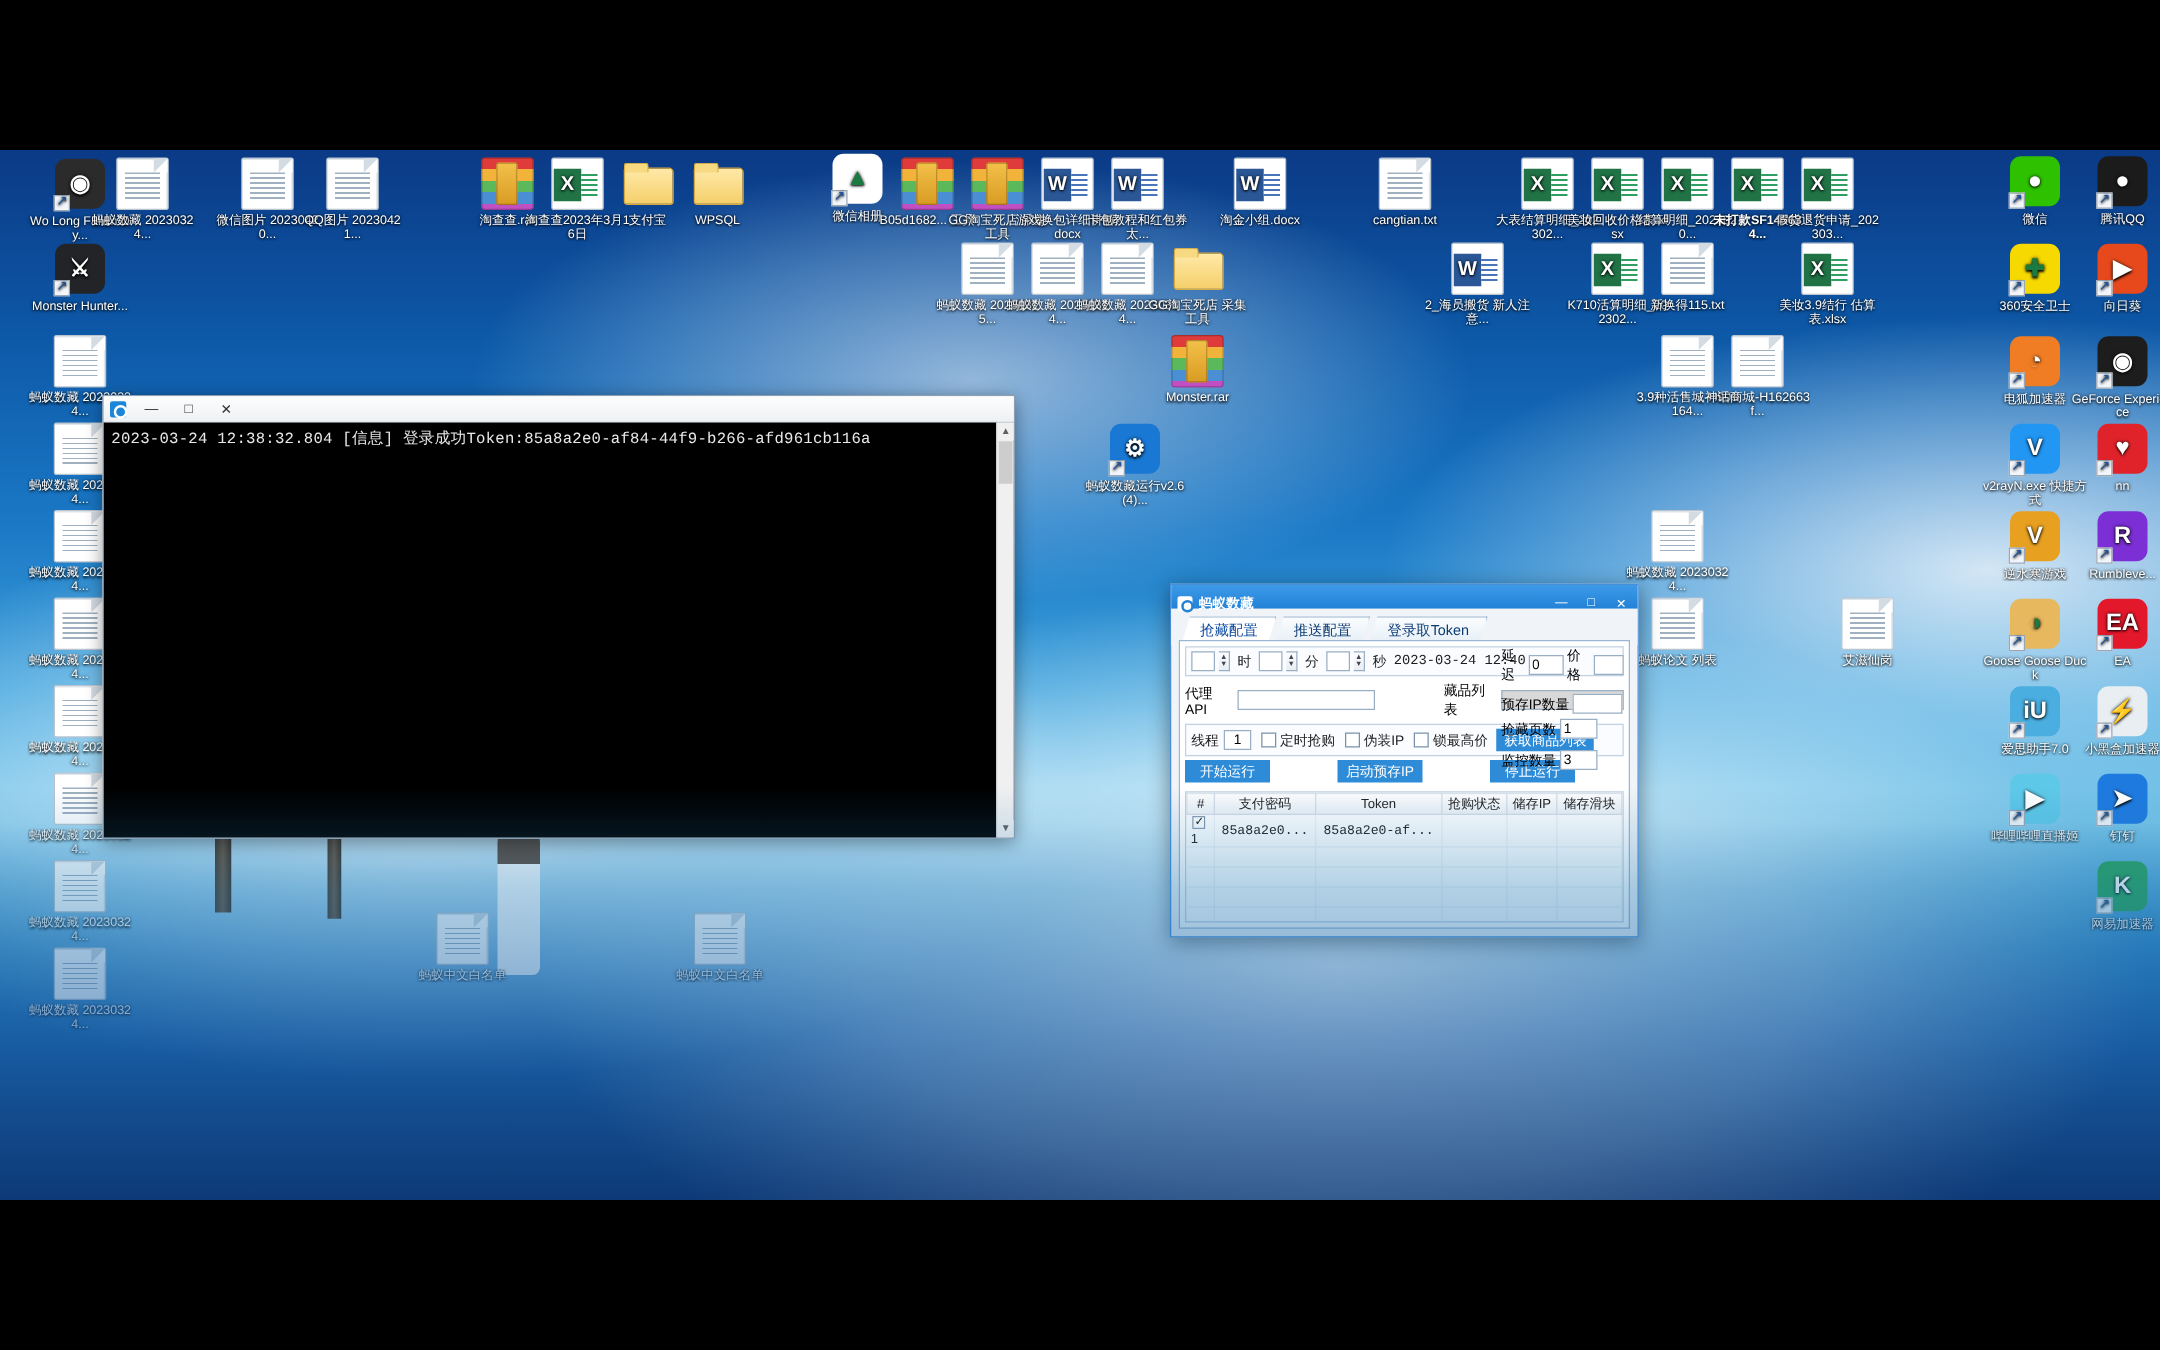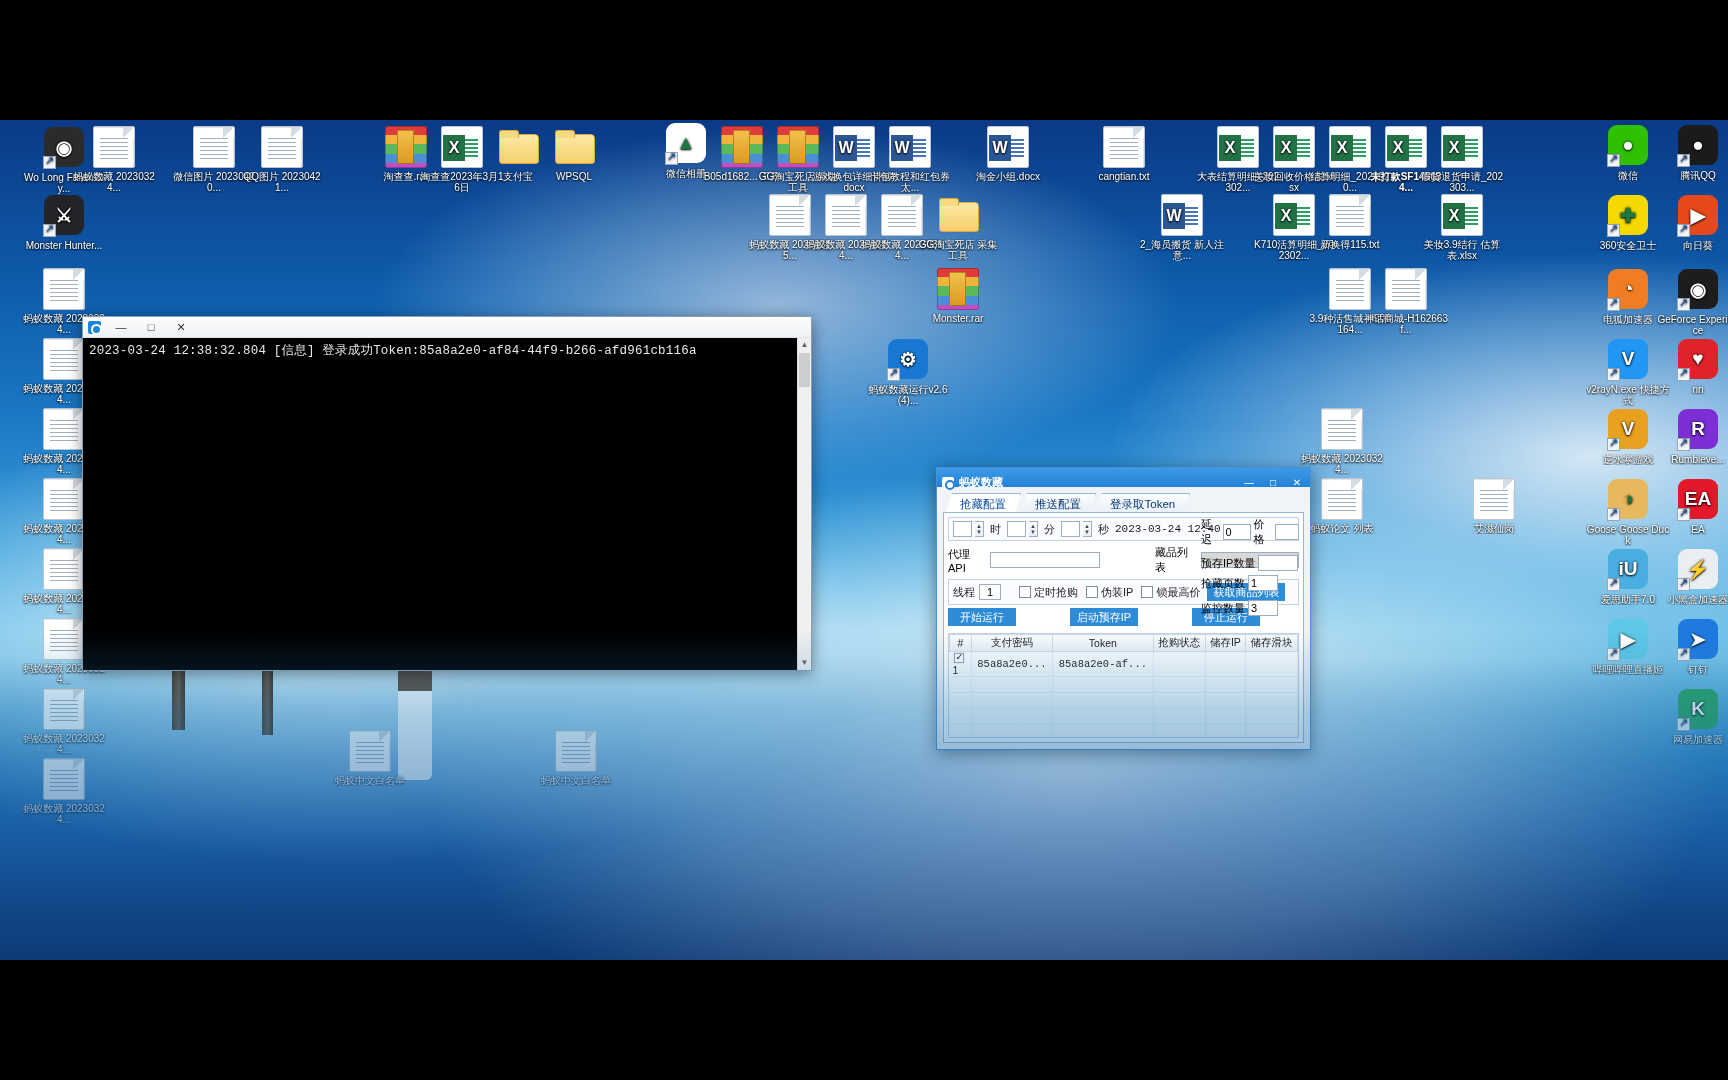--- a/index.html
+++ b/index.html
@@ -542,21 +542,21 @@
         <span>代理API</span>
         <input class="inp" style="width: 110px;" value="">
         <span style="margin-left:8px;padding-left:44px;">藏品列表</span>
         <span class="inpg" style="width:100px;display:flex;align-items:center;justify-content:flex-end;padding-right:3px;font-size:8px;color:#333;">▼</span>
       </div>
 
       <div class="rowbox" style="margin-bottom:3px;">
         <div class="fl" style="gap:4px;">
           <span>线程</span>
           <input class="inp" style="width: 22px; text-align: center;" value="1">
-          <label style="display:flex;align-items:center;margin-left:14px;">
+          <label style="display:flex;align-items:center;margin-left:4px;">
             <span class="cbx"></span>
             <span>定时抢购</span>
           </label>
           <label style="display:flex;align-items:center;margin-left:4px;">
             <span class="cbx"></span>
             <span>伪装IP</span>
           </label>
           <label style="display:flex;align-items:center;margin-left:4px;">
             <span class="cbx"></span>
             <span>锁最高价</span>

